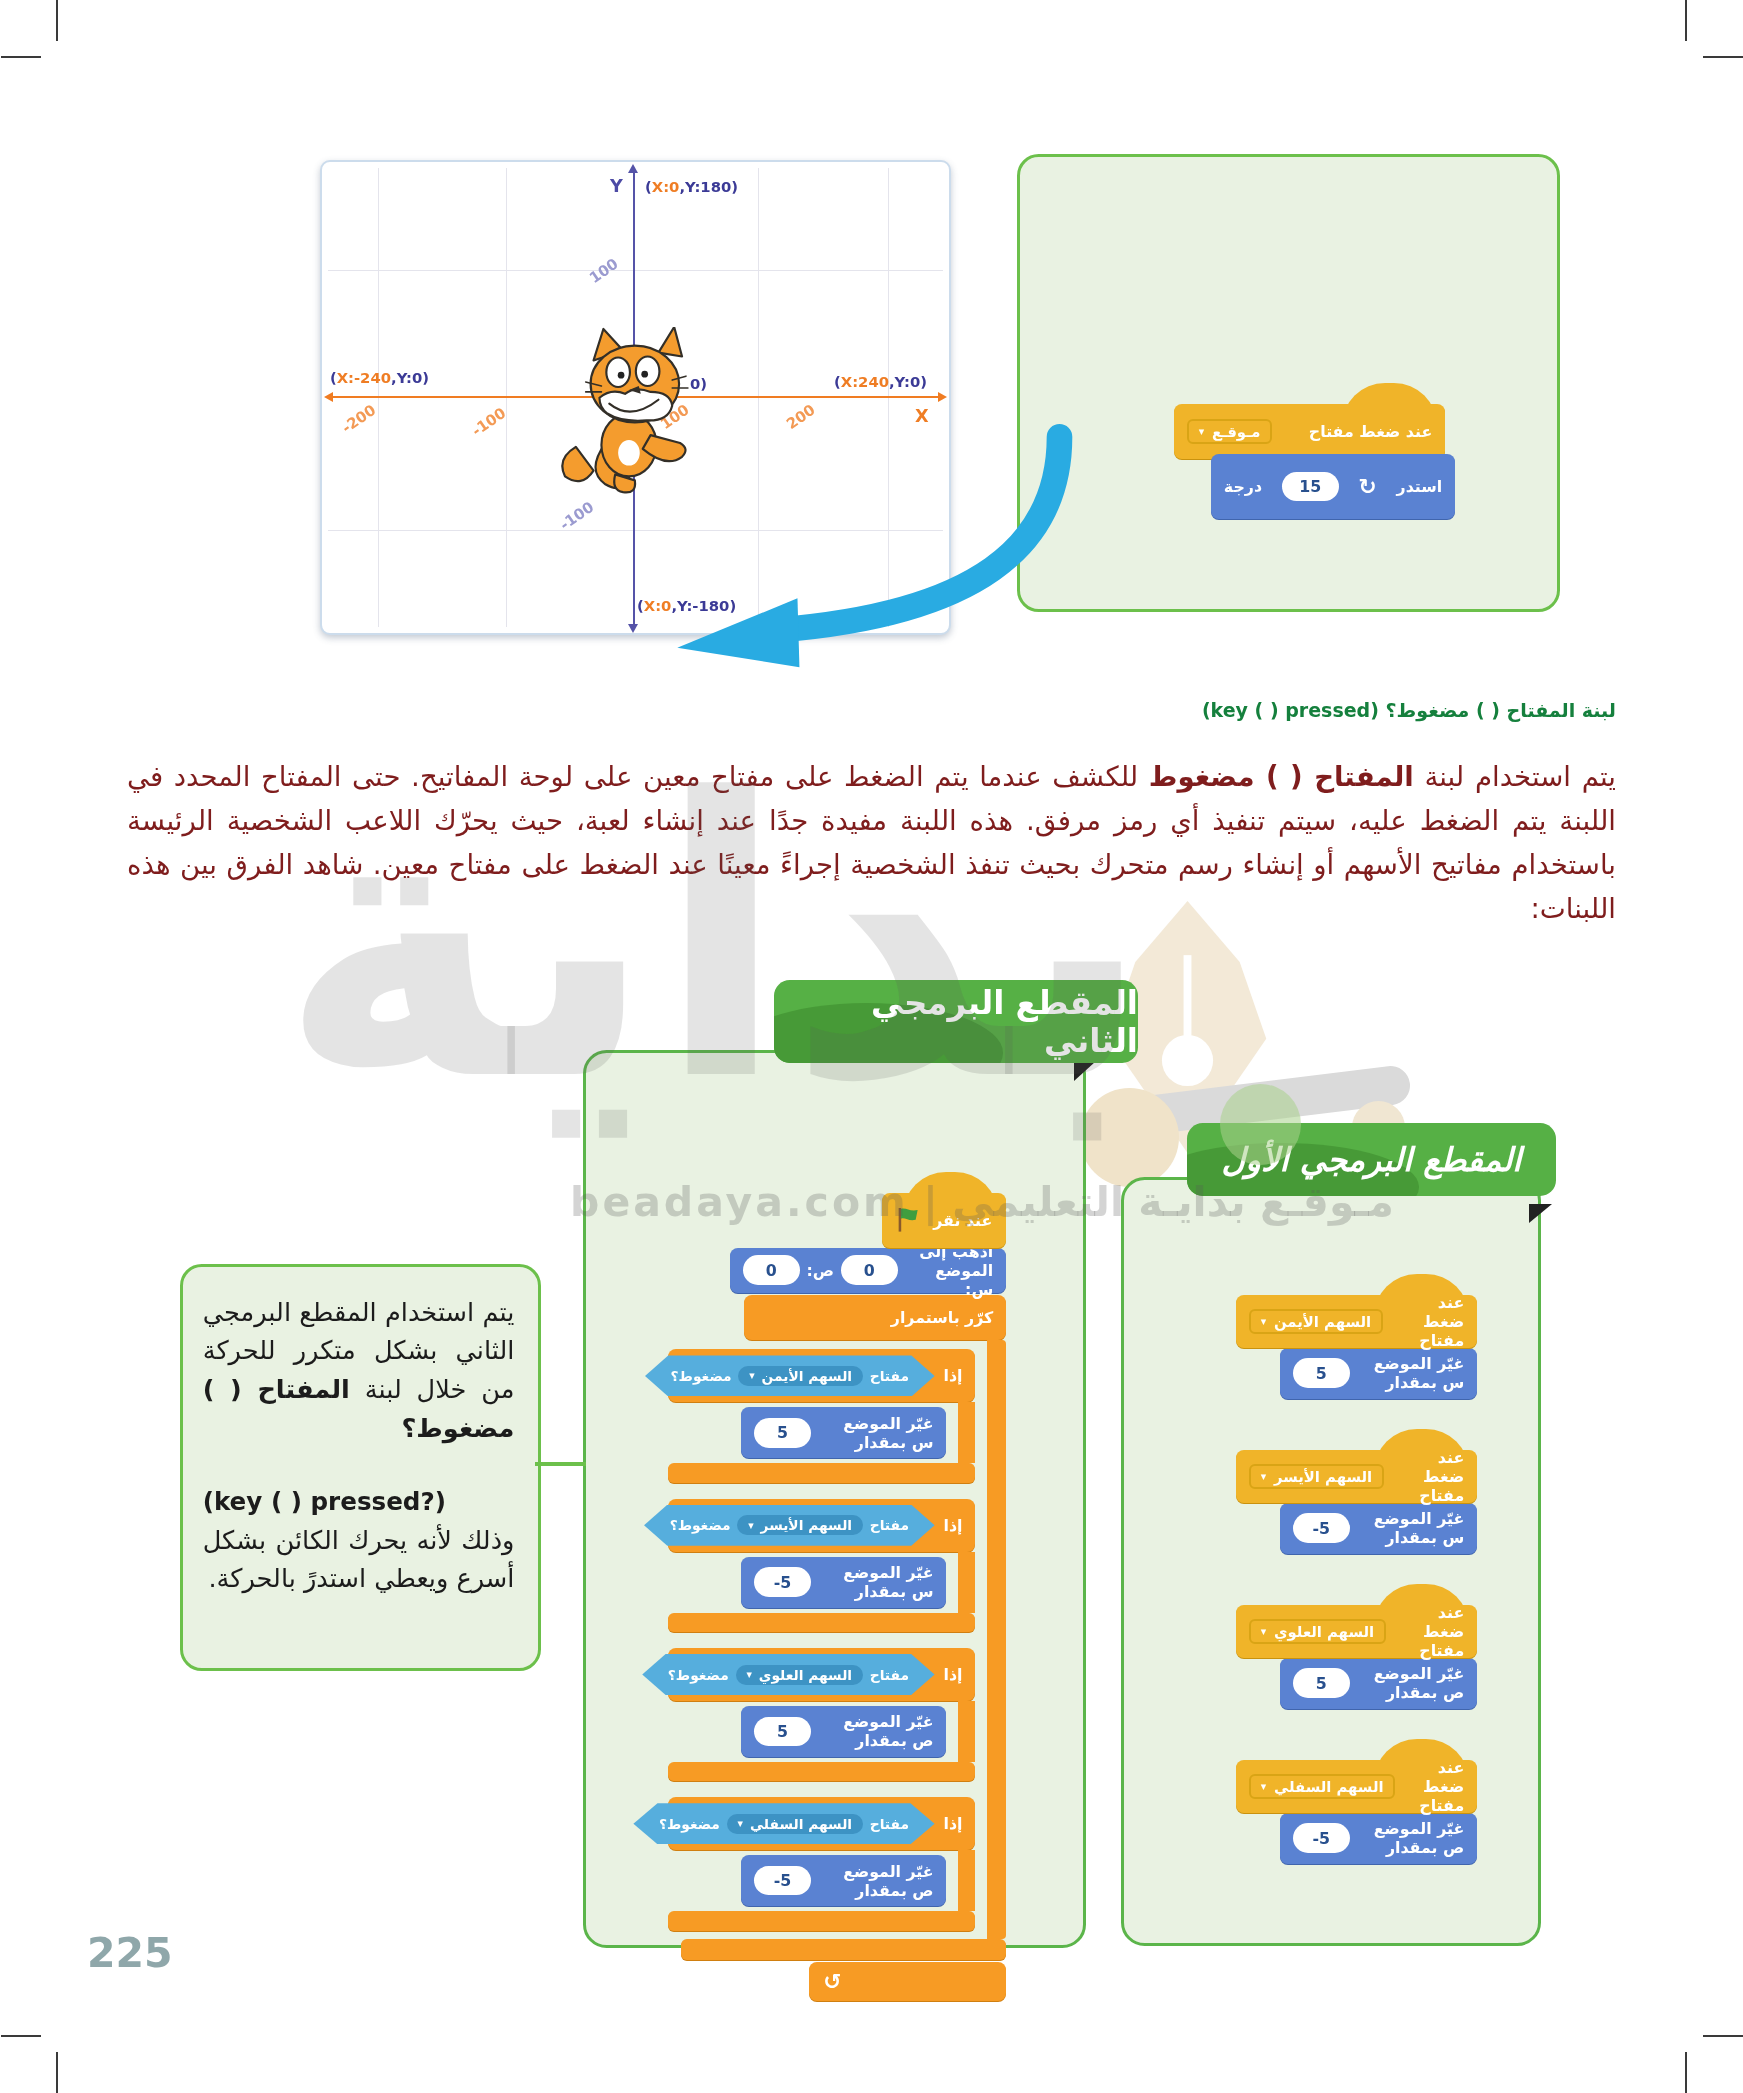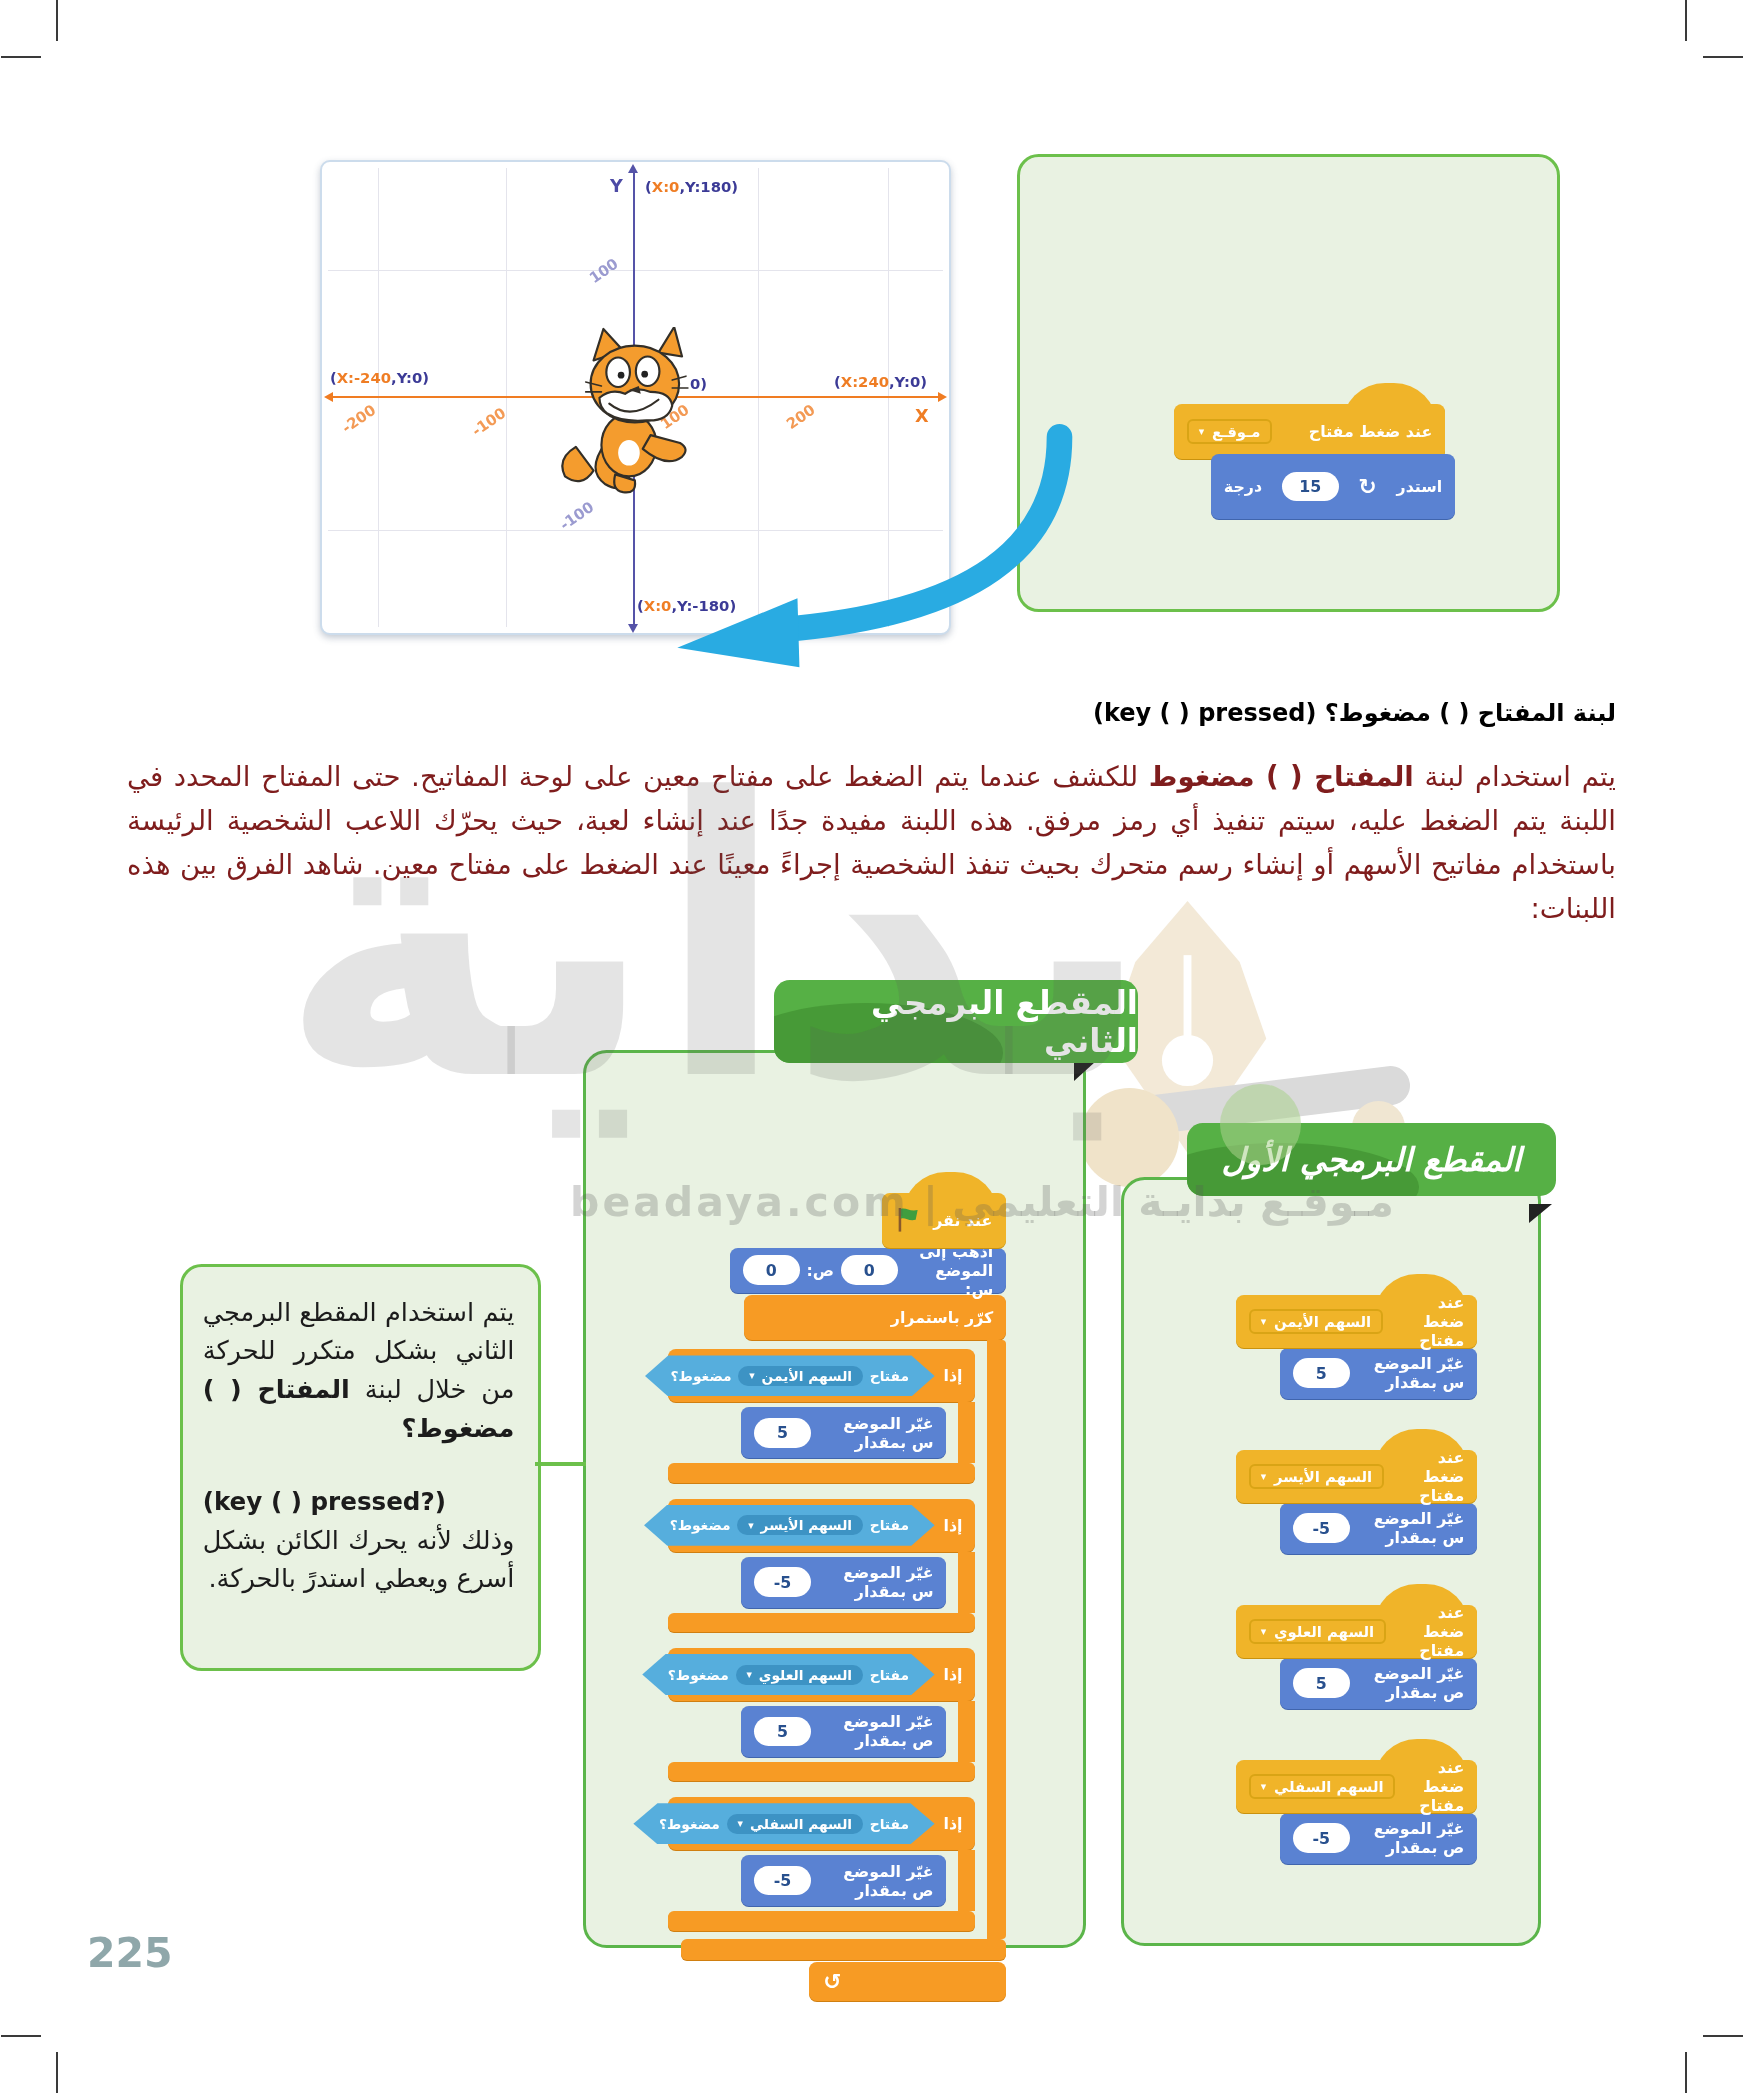--- a/index.html
+++ b/index.html
@@ -27,21 +27,21 @@
   
   .callout{background:#e9f2e2;border:3px solid #6cc04b;border-radius:21.7px;z-index:2;}
   .example-callout{left:1017px;top:154px;width:537px;height:452px;}
   .example-callout .txt{padding:41px 37px 0 29.6px;font-size:29.6px;line-height:1.62;color:#1c1c1c;text-align:right;}
   .note-callout{left:180px;top:1264px;width:355px;height:401px;border-width:3.9px;z-index:6;}
   .note-callout .txt{padding:25.6px 23.6px 0 19.7px;font-size:25.6px;line-height:1.52;color:#1c1c1c;
                      text-align:justify;}
   .note-latin{display:block;text-align:left;direction:ltr;font-weight:bold;font-size:24.6px;margin-top:35px;}
   .connector{left:535px;top:1462px;width:51px;height:3.9px;background:#6cc04b;z-index:6;}
   
-  .heading{right:128px;top:699px;width:1487px;font-size:24px;font-weight:bold;color:#000000;text-align:right;z-index:4;}
+  .heading{right:128px;top:699px;width:1487px;font-size:19px;font-weight:bold;color:#15803d;text-align:right;z-index:4;}
   .para{right:128px;top:755px;width:1489px;font-size:27.6px;line-height:44px;color:#7f1d1d;
         text-align:justify;z-index:4;}
   .para b{font-weight:bold;}
   
   .wm{pointer-events:none;z-index:7;}
   .wm-word{left:138px;top:731px;width:1015px;font-size:384px;font-weight:bold;
            color:rgba(90,90,90,0.16);line-height:1.1;white-space:nowrap;}
   .wm-row{left:251px;top:1178px;width:1143px;font-size:41px;font-weight:bold;
           color:rgba(90,90,90,0.26);letter-spacing:3px;direction:rtl;text-align:right;white-space:nowrap;}
   .pen-nib{left:1084px;top:901px;z-index:1;}

